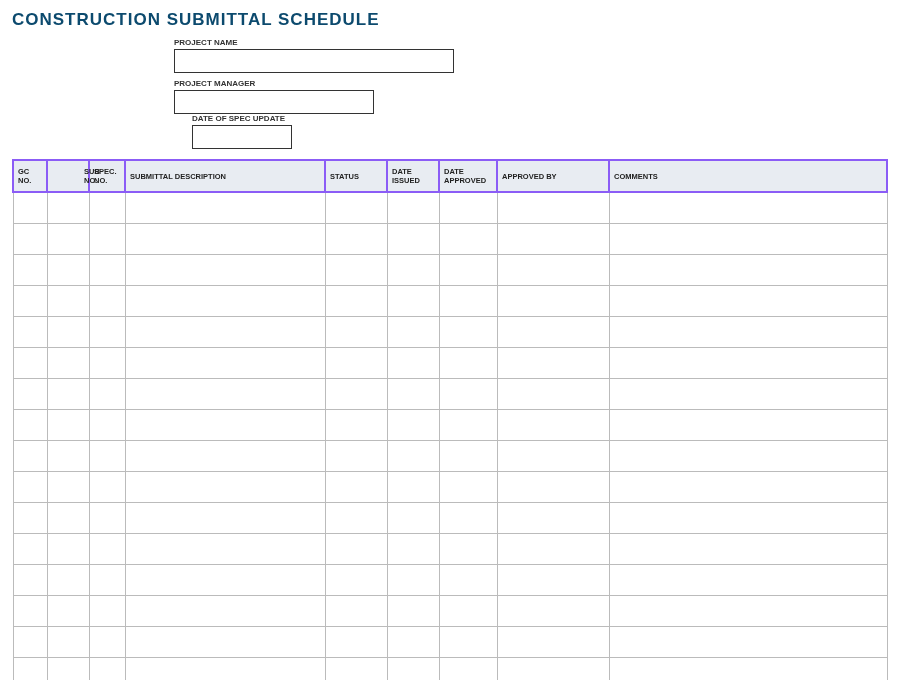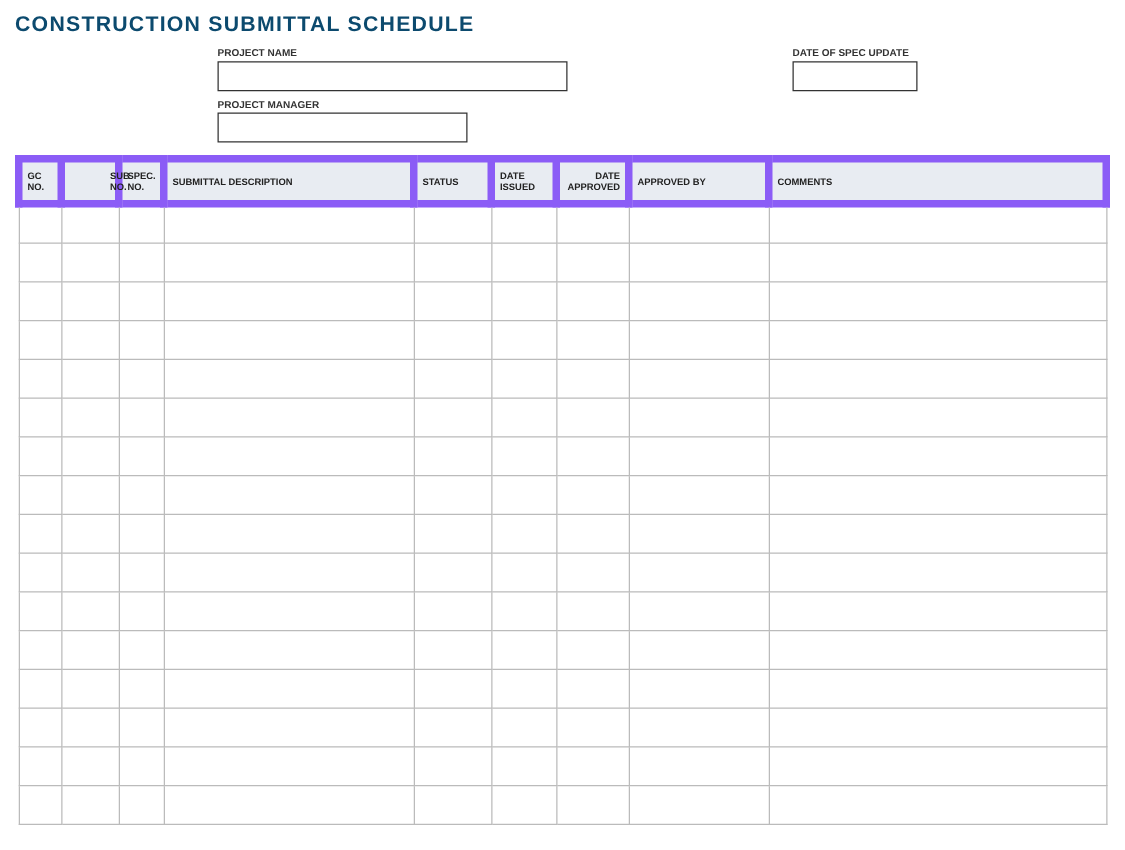--- a/index.html
+++ b/index.html
@@ -15,20 +15,21 @@
     font-size: 17px;
     font-weight: bold;
     color: #0c4a6e;
     letter-spacing: 1px;
     margin-bottom: 8px;
   }
   .meta-section {
     display: flex;
     gap: 0;
     margin-bottom: 10px;
+    flex-direction: column;
   }
   .meta-left {
     margin-left: 162px;
     display: flex;
     flex-direction: column;
     gap: 6px;
   }
   .meta-right {
     margin-left: 180px;
     display: flex;
@@ -55,42 +56,42 @@
   .input-wide { width: 280px; }
   .input-med { width: 200px; }
   .input-sm { width: 100px; }
   table {
     width: 100%;
     border-collapse: collapse;
     table-layout: fixed;
   }
   th {
     background: #e8ecf2;
-    border: 6px solid #8b5cf6;
+    border: 2px solid #8b5cf6;
     font-size: 7.5px;
     font-weight: bold;
     color: #222;
     padding: 6px 4px;
     text-align: left;
     vertical-align: middle;
     line-height: 1.2;
   }
   td {
     border: 1px solid #bbb;
     height: 31px;
     font-size: 9px;
     padding: 2px 4px;
   }
   .col-gc { width: 34px; }
   .col-sub { width: 34px; padding-left: 36px; }
   .col-spec { width: 36px; }
   .col-desc { width: 200px; }
   .col-status { width: 62px; }
   .col-issued { width: 52px; }
-  .col-approved { width: 58px; text-align: right; }
+  .col-approved { width: 58px; }
   .col-approvedby { width: 112px; }
   .col-comments { width: auto; }
 </style>
 </head>
 <body>
 
 <div class="title">CONSTRUCTION SUBMITTAL SCHEDULE</div>
 
 <div class="meta-section">
   <div class="meta-left">

